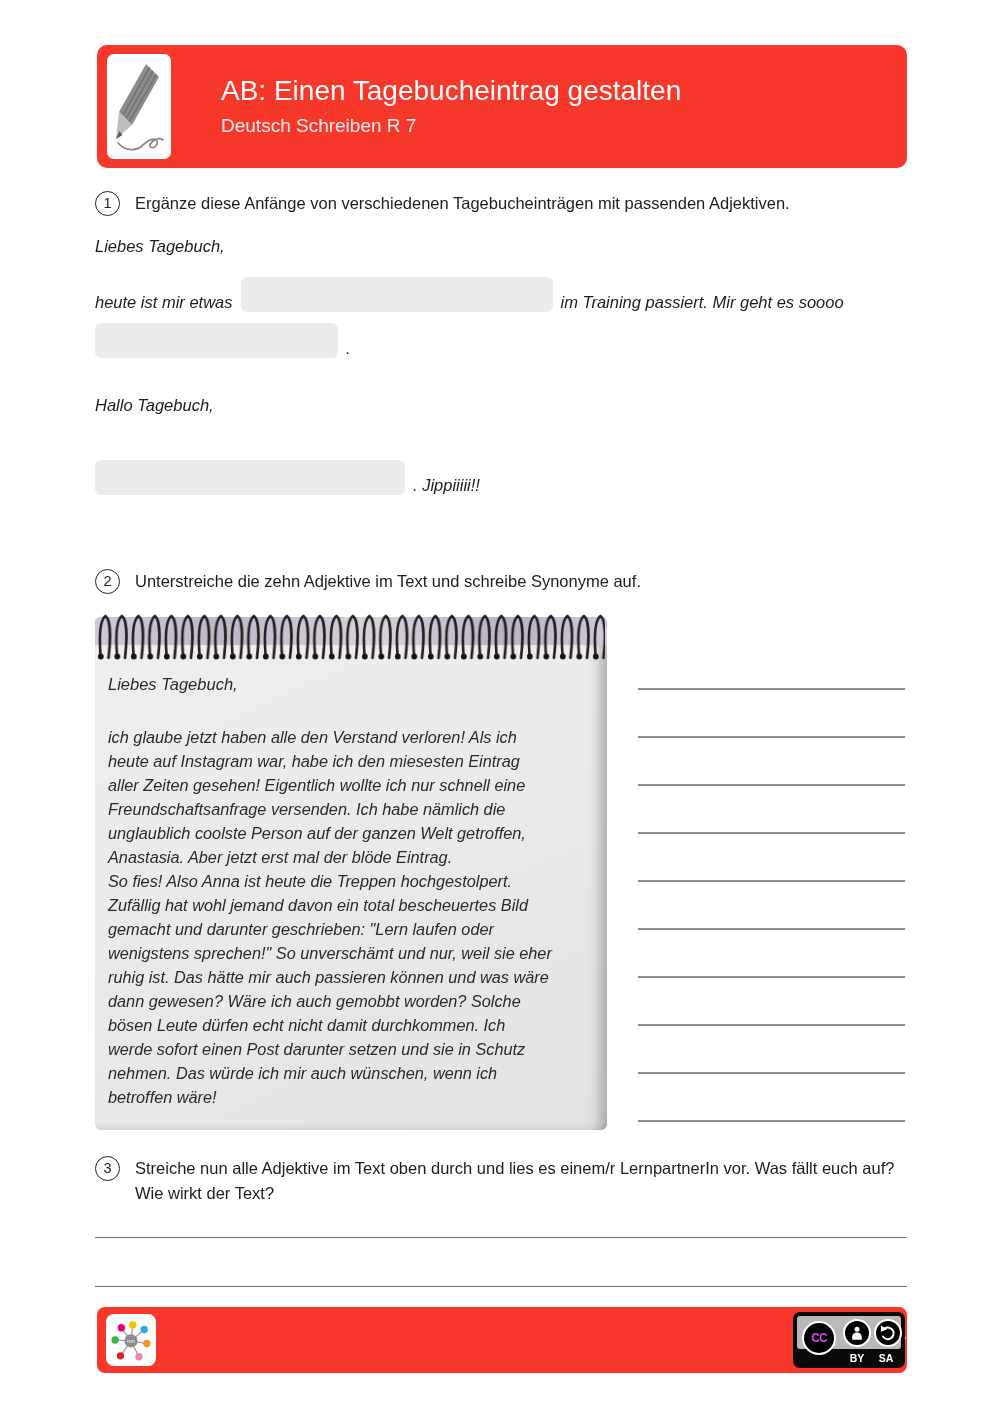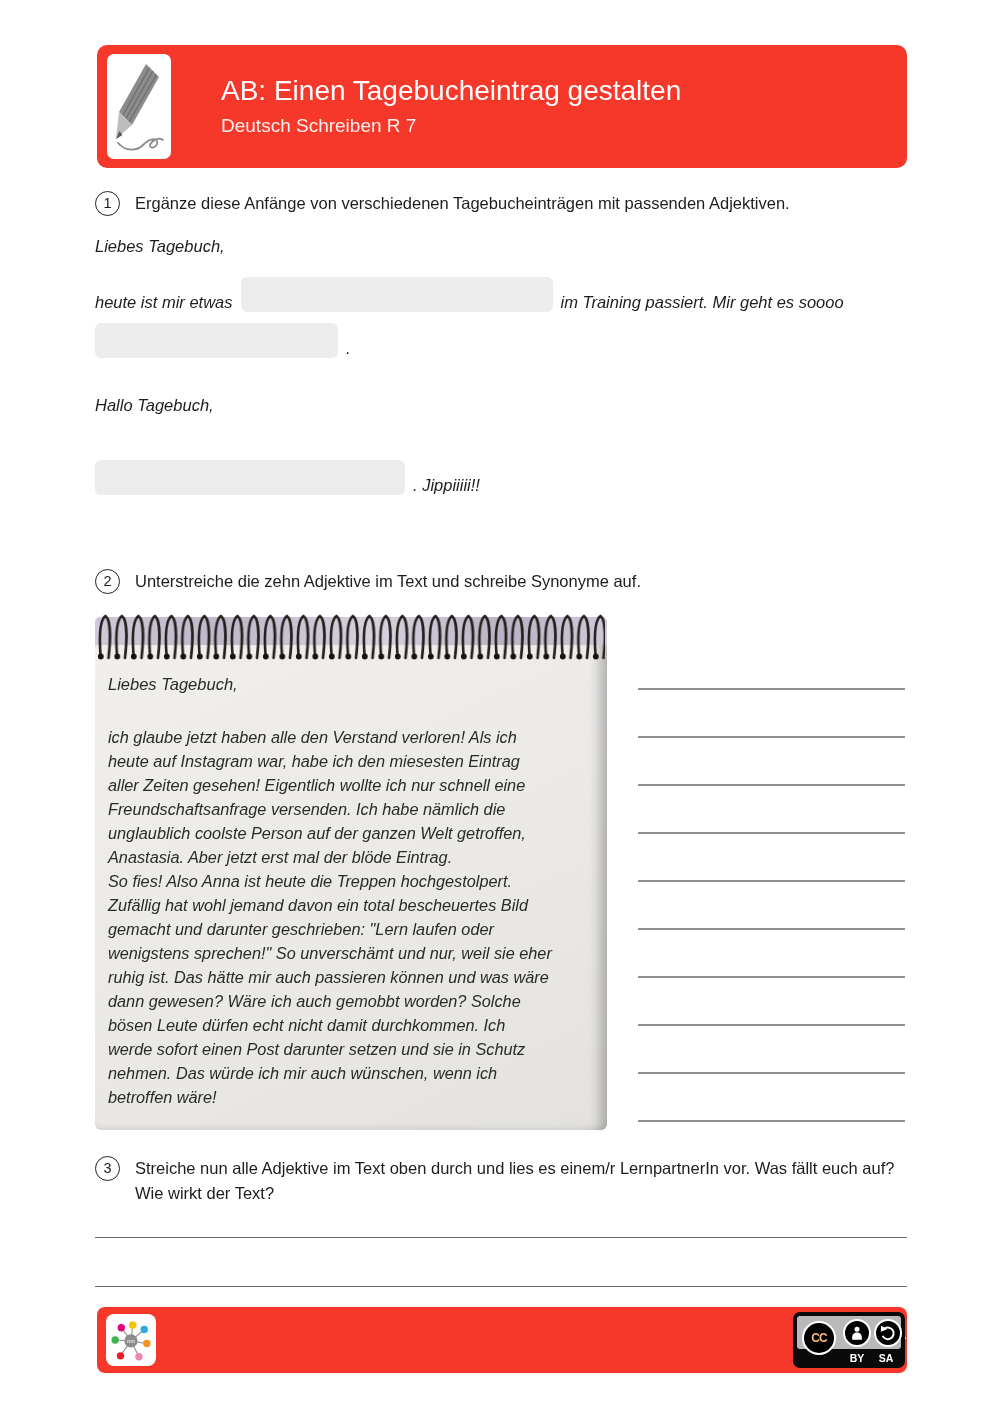--- a/index.html
+++ b/index.html
@@ -55,21 +55,21 @@
   .flogo{position:absolute;left:9px;top:7px;width:50px;height:52px;background:#fff;border-radius:8px;
          display:flex;align-items:center;justify-content:center;}
   .ftext{position:absolute;left:70px;top:8px;color:#fff;font-size:11.5px;line-height:1.35;
          width:660px;white-space:nowrap;overflow:hidden;}
   .fpage{position:absolute;left:0;right:0;top:14px;text-align:right;font-size:20px;color:#ffffff;}
   .cc-badge{position:absolute;right:2px;top:5px;width:112px;height:56px;background:#0a0a0a;
             border-radius:7px;}
   .cc-gray{position:absolute;left:4px;top:4px;right:4px;height:33px;background:#b9b9b9;border-radius:3px;}
   .cc-circle{position:absolute;border-radius:50%;background:#000;border:2px solid #fff;
              display:flex;align-items:center;justify-content:center;}
-  .cc-c1{left:9px;top:9px;width:30px;height:30px;color:#fdba74;font-weight:bold;font-size:13px;}
+  .cc-c1{left:9px;top:9px;width:30px;height:30px;color:#d946ef;font-weight:bold;font-size:13px;}
   .cc-c2{left:50px;top:7px;width:24px;height:24px;}
   .cc-c3{left:81px;top:7px;width:24px;height:24px;}
   .cc-label{position:absolute;top:40px;color:#fff;font-size:10.5px;font-weight:bold;width:28px;text-align:center;}
   .cc-lby{left:50px;} .cc-lsa{left:79px;}
 </style>
 </head>
 <body>
 
 <div class="sheet">
 

